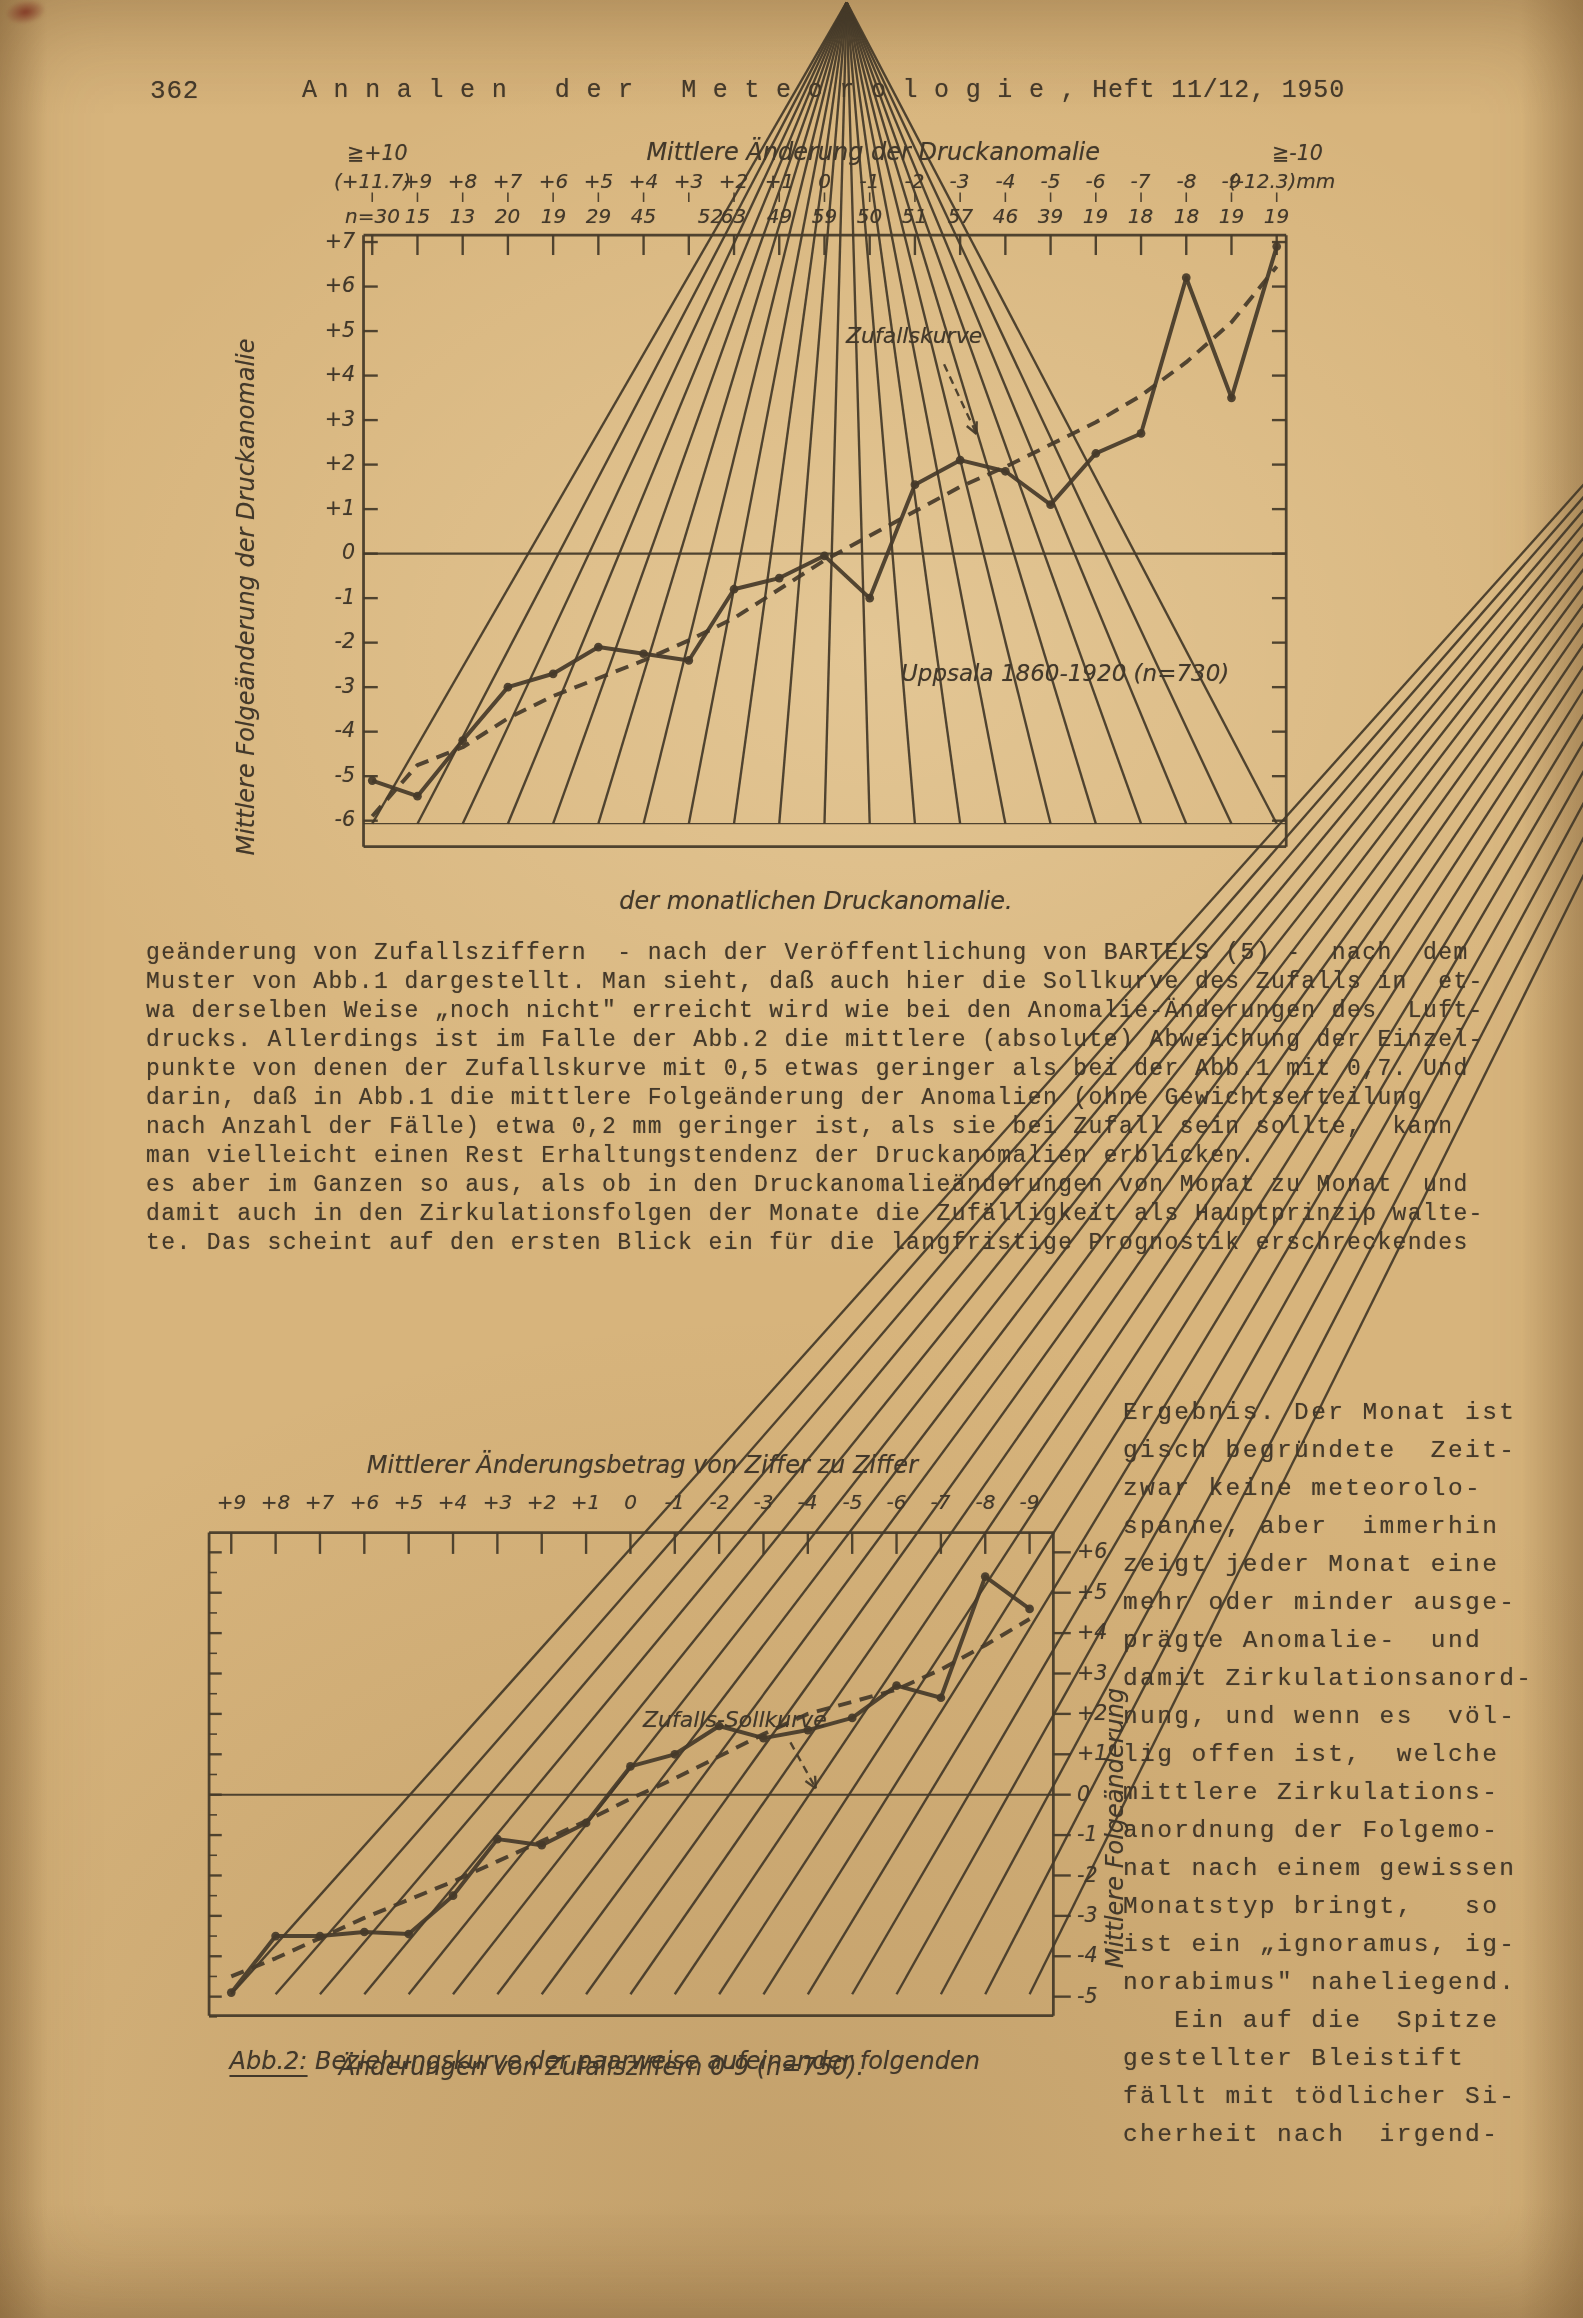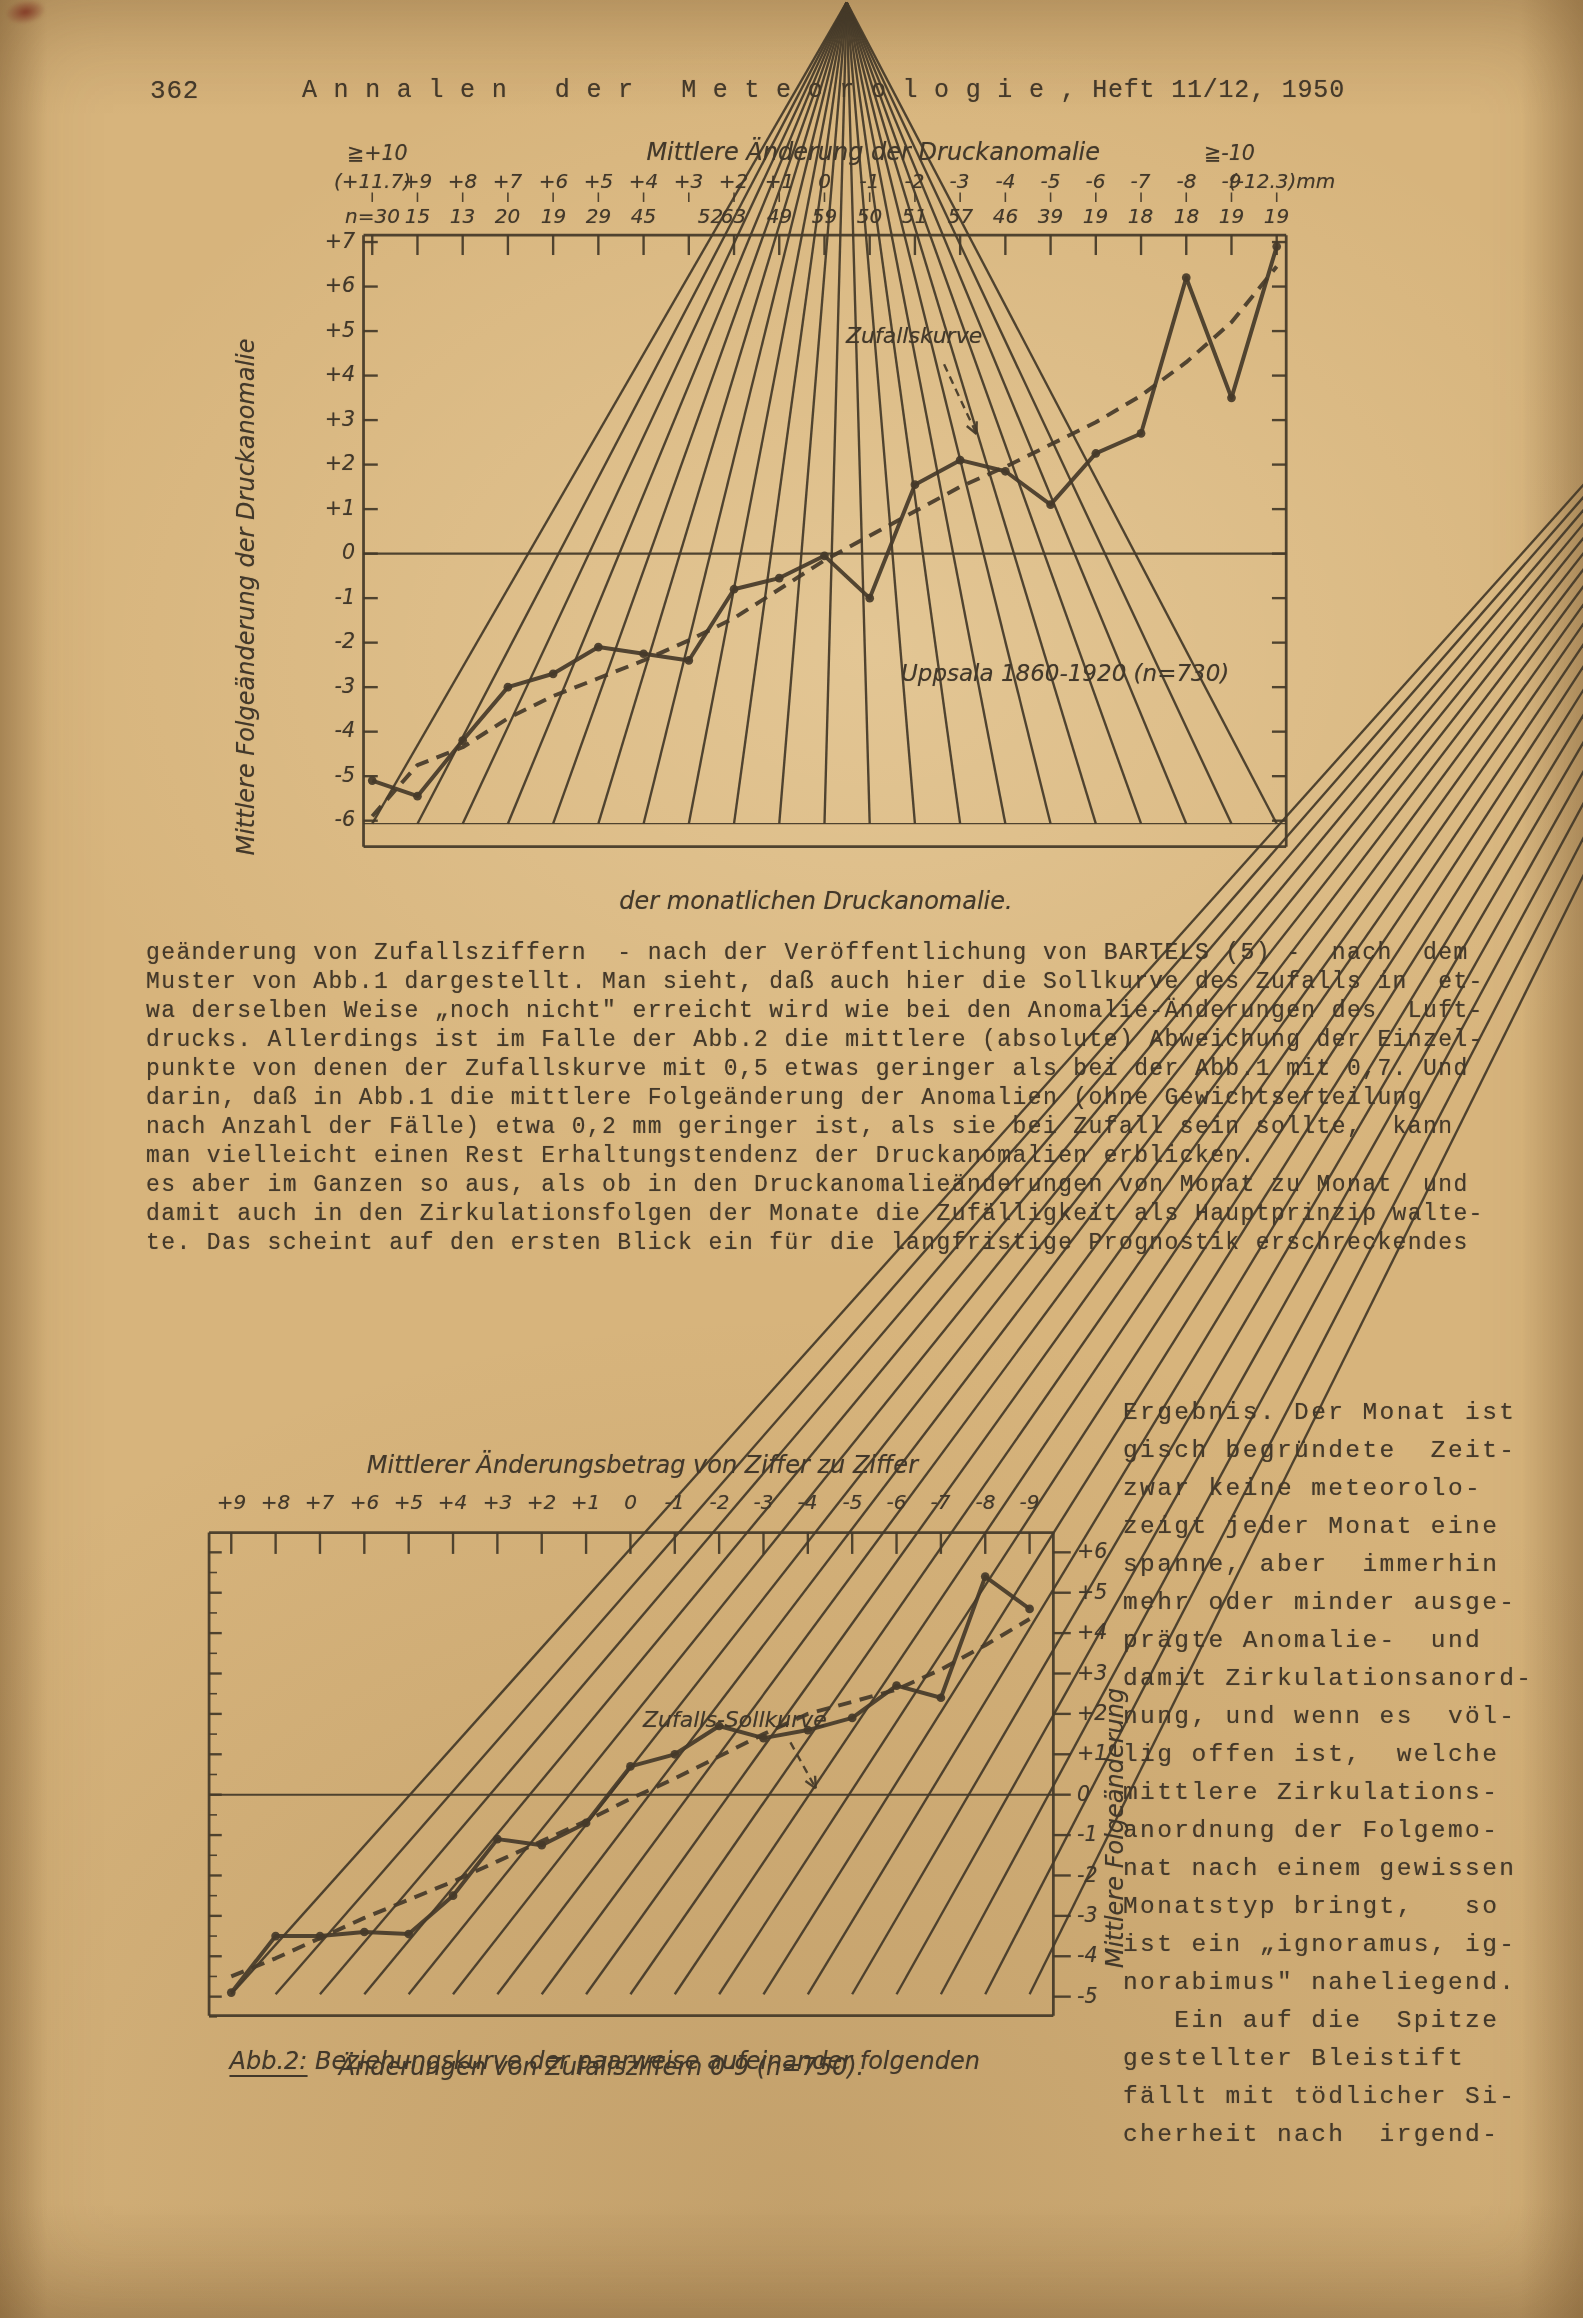--- a/index.html
+++ b/index.html
@@ -274,21 +274,21 @@
       <circle cx="1244" cy="1990.6" r="5.5" fill="#453a29" opacity="0.92"></circle>
       <circle cx="1300" cy="2031.4" r="5.5" fill="#453a29" opacity="0.92"></circle>
       <polyline points="292.0,2495.5 348.0,2472.6 404.0,2447.1 460.0,2421.6 516.0,2398.6 572.0,2375.7 628.0,2350.2 684.0,2324.7 740.0,2299.2 796.0,2271.1 852.0,2245.6 908.0,2217.6 964.0,2189.5 1020.0,2164.0 1076.0,2148.7 1132.0,2133.4 1188.0,2107.9 1244.0,2077.3 1300.0,2044.2" fill="none" stroke="#453a29" stroke-width="5" stroke-dasharray="17 11" stroke-linejoin="round" opacity="0.92"></polyline>
       <line x1="998" y1="2200" x2="1030" y2="2258" stroke="#453a29" stroke-width="3" stroke-dasharray="10 7" stroke-linecap="butt" opacity="0.93"></line>
       <line x1="1030" y1="2258" x2="1029.1337683416295" y2="2242.023465872911" stroke="#453a29" stroke-width="3" stroke-linecap="butt" opacity="0.93"></line>
       <line x1="1030" y1="2258" x2="1016.9466926619947" y2="2248.747369696158" stroke="#453a29" stroke-width="3" stroke-linecap="butt" opacity="0.93"></line>
     </svg>
 
   <div class="abs hand geq" style="left:347px;top:141px;">≧+10</div>
   <div class="abs hand fig-title" style="left:546px;top:138px;width:554px;">Mittlere Änderung der Druckanomalie</div>
-  <div class="abs hand geq" style="left:1204px;top:141px;">≧-10</div>
+  <div class="abs hand geq" style="left:1272px;top:141px;">≧-10</div>
 
   <div id="c1-cats">
       <div class="cat-lab hand" style="left:325px;top:169px;">(+11.7)</div>
       <div class="cat-lab hand" style="left:370px;top:169px;">+9</div>
       <div class="cat-lab hand" style="left:415px;top:169px;">+8</div>
       <div class="cat-lab hand" style="left:460px;top:169px;">+7</div>
       <div class="cat-lab hand" style="left:506px;top:169px;">+6</div>
       <div class="cat-lab hand" style="left:551px;top:169px;">+5</div>
       <div class="cat-lab hand" style="left:596px;top:169px;">+4</div>
       <div class="cat-lab hand" style="left:641px;top:169px;">+3</div>
@@ -366,22 +366,22 @@
       <div class="tw tline">man vielleicht einen Rest Erhaltungstendenz der Druckanomalien erblicken.</div>
       <div class="tw tline">es aber im Ganzen so aus, als ob in den Druckanomalieänderungen von Monat zu Monat  und</div>
       <div class="tw tline">damit auch in den Zirkulationsfolgen der Monate die Zufälligkeit als Hauptprinzip walte-</div>
       <div class="tw tline">te. Das scheint auf den ersten Blick ein für die langfristige Prognostik erschreckendes</div>
     </div>
 
   <div class="abs" id="rightcol" style="left:1123px;top:1394px;">
       <div class="tw rline">Ergebnis. Der Monat ist</div>
       <div class="tw rline">gisch begründete  Zeit-</div>
       <div class="tw rline">zwar keine meteorolo-</div>
+      <div class="tw rline">spanne, aber  immerhin</div>
       <div class="tw rline">zeigt jeder Monat eine</div>
-      <div class="tw rline">spanne, aber  immerhin</div>
       <div class="tw rline">mehr oder minder ausge-</div>
       <div class="tw rline">prägte Anomalie-  und</div>
       <div class="tw rline">damit Zirkulationsanord-</div>
       <div class="tw rline">nung, und wenn es  völ-</div>
       <div class="tw rline">lig offen ist,  welche</div>
       <div class="tw rline">mittlere Zirkulations-</div>
       <div class="tw rline">anordnung der Folgemo-</div>
       <div class="tw rline">nat nach einem gewissen</div>
       <div class="tw rline">Monatstyp bringt,   so</div>
       <div class="tw rline">ist ein „ignoramus, ig-</div>

